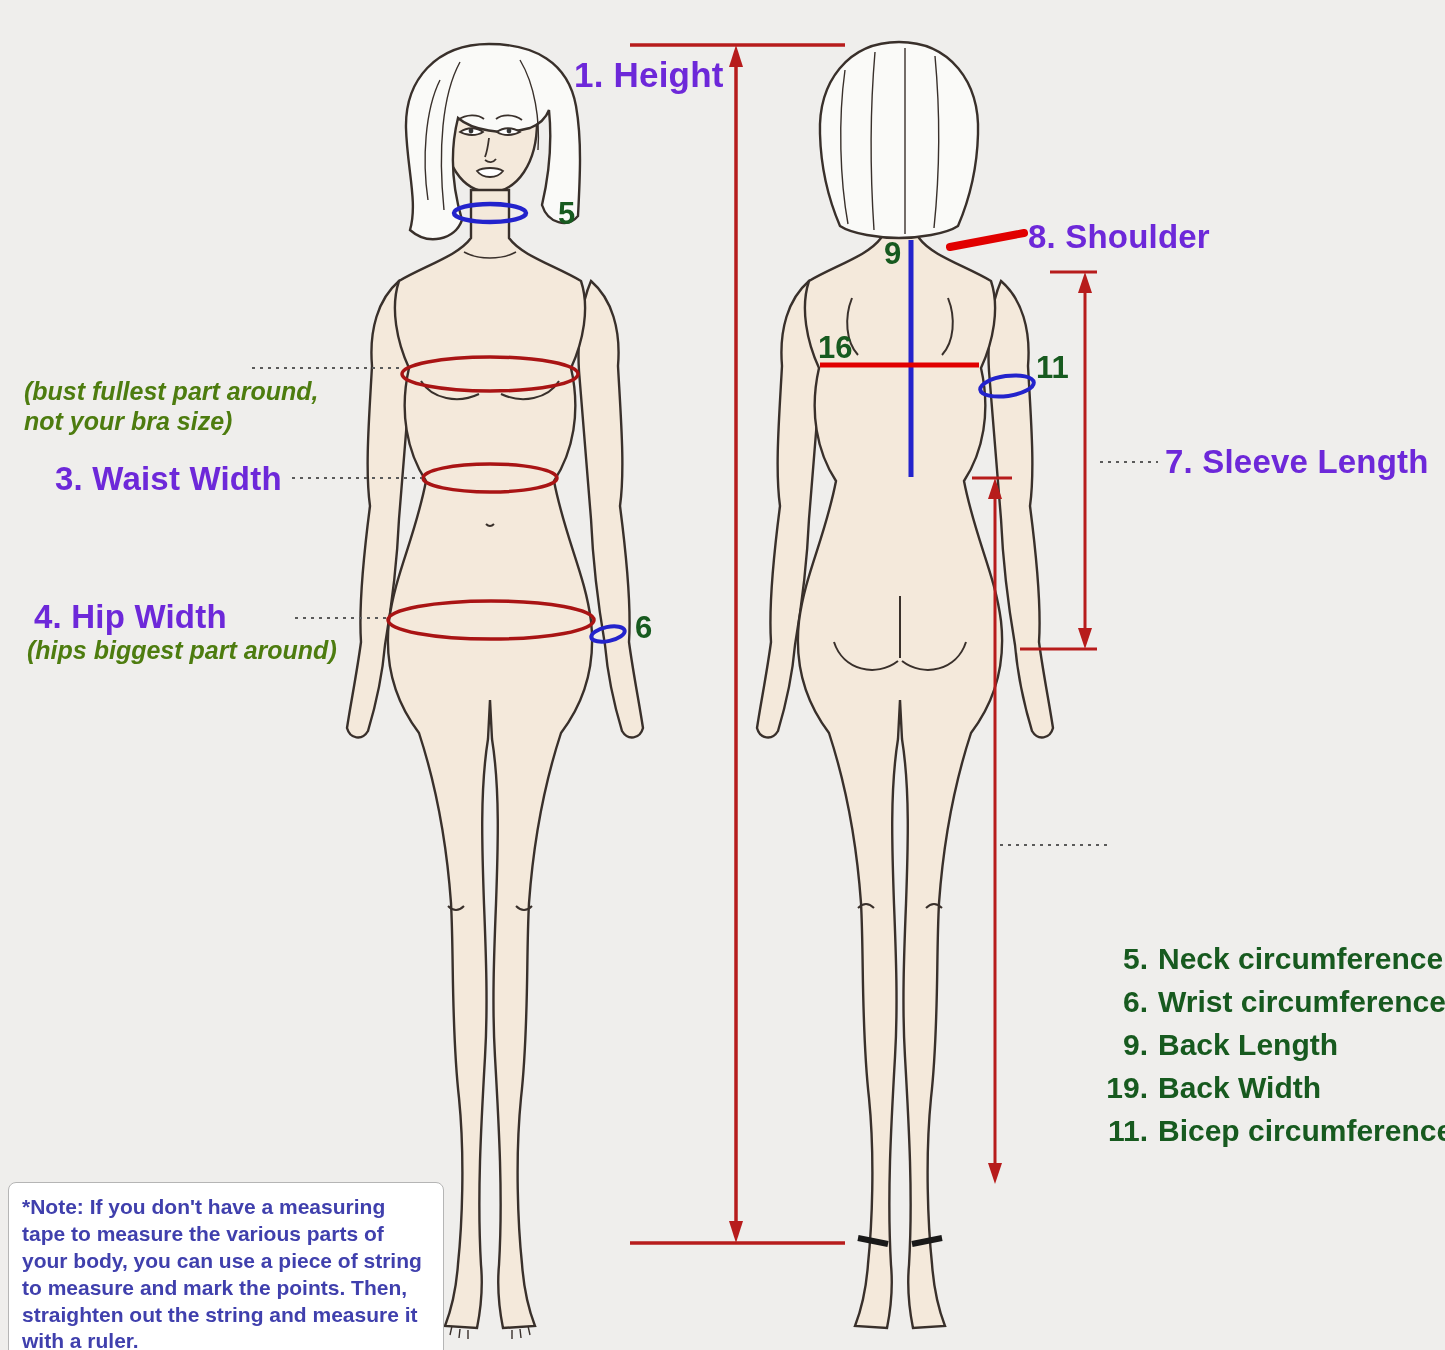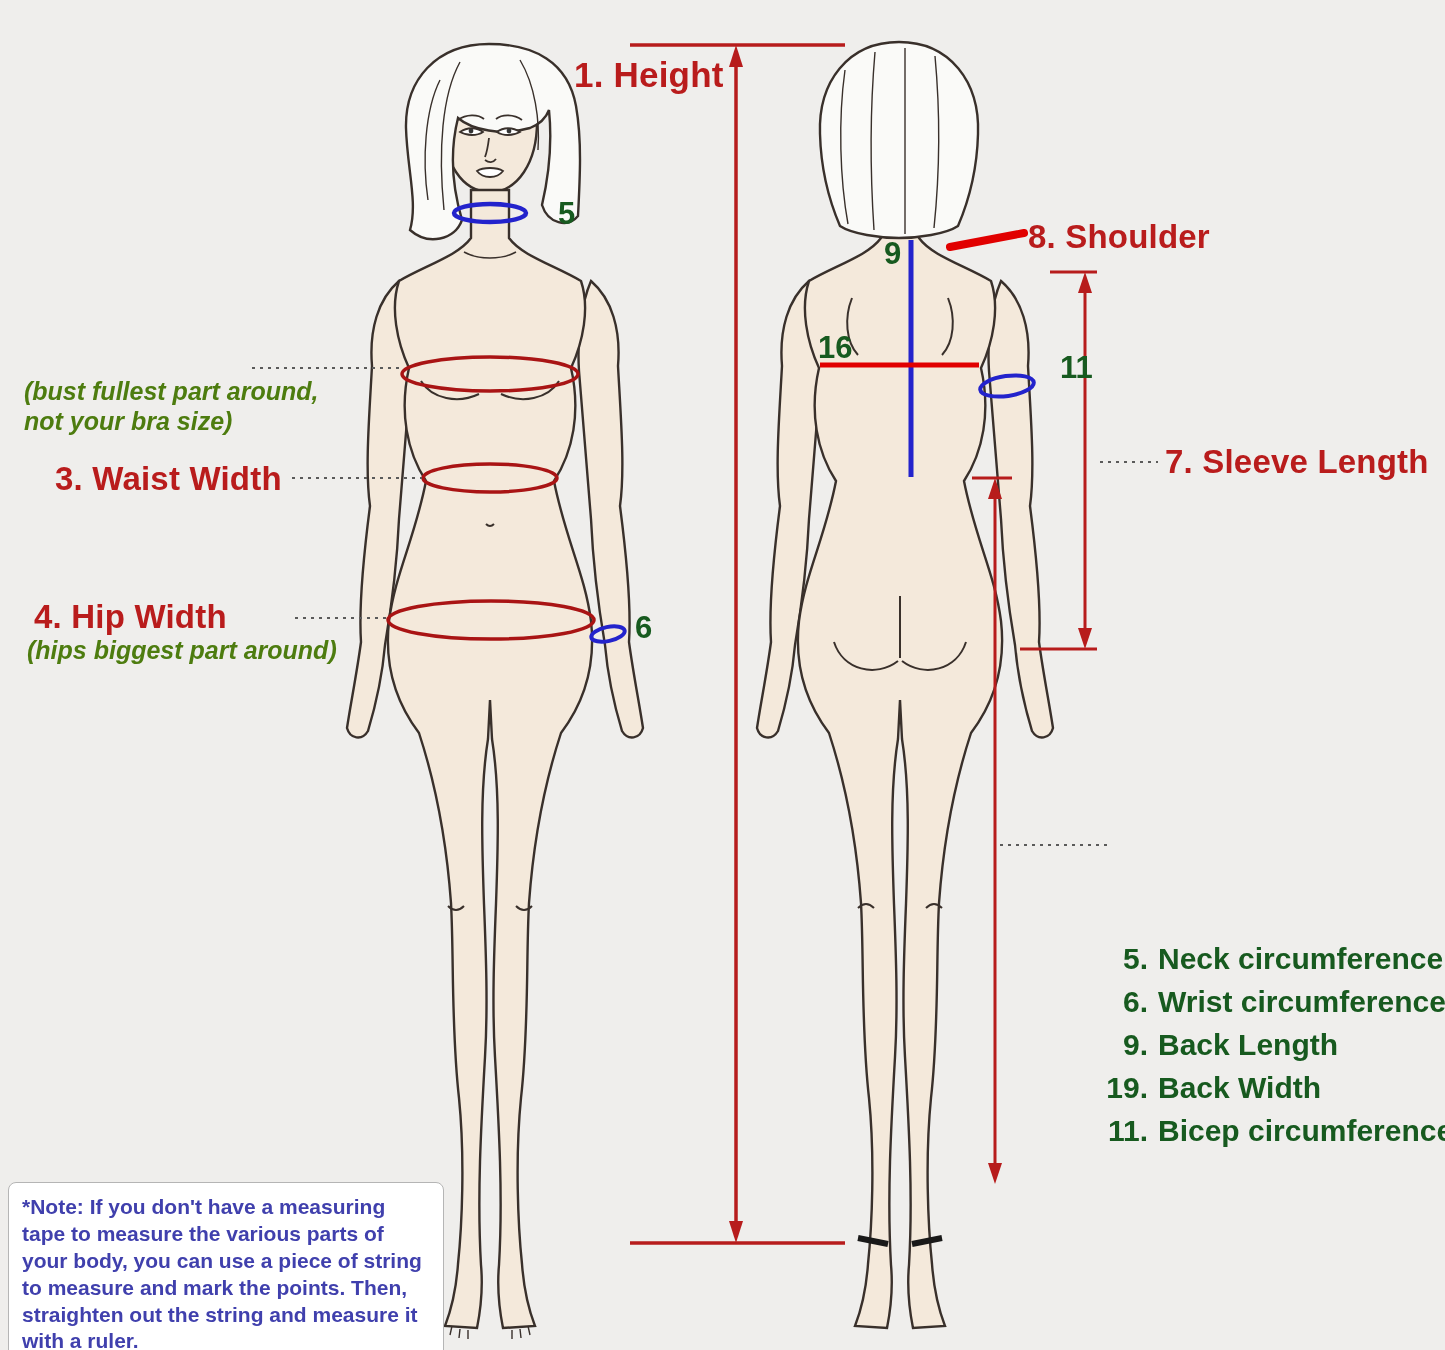--- a/index.html
+++ b/index.html
@@ -1,19 +1,19 @@
 <!DOCTYPE html>
 <html><head>
 <meta charset="utf-8">
 <style>
   html,body{margin:0;padding:0;background:#efeeec;}
   .page{position:relative;width:1445px;height:1350px;background:#efeeec;overflow:hidden;
         font-family:"Liberation Sans",sans-serif;}
   .art{position:absolute;left:0;top:0;width:1445px;height:1350px;}
-  .lbl{position:absolute;white-space:nowrap;color:#b91c1c;font-weight:700;font-size:33px;letter-spacing:.2px;}
+  .lbl{position:absolute;white-space:nowrap;color:#6d28d9;font-weight:700;font-size:33px;letter-spacing:.2px;}
   .sub{position:absolute;white-space:nowrap;color:#4d7c0f;font-style:italic;font-weight:600;font-size:25px;}
   .marker{position:absolute;white-space:nowrap;color:#175a1f;font-weight:700;font-size:31px;}
   .legend{position:absolute;left:1088px;top:942px;display:grid;grid-template-columns:60px auto;
           column-gap:10px;row-gap:9px;color:#175a1f;font-weight:700;font-size:30px;}
   .legend-num{text-align:right;}
   .legend-text{text-align:left;white-space:nowrap;}
   .note{position:absolute;left:8px;top:1182px;width:408px;background:#ffffff;border:1px solid #b5b5b5;
         border-radius:8px;padding:11px 13px;color:#4040ad;font-weight:700;font-size:21px;line-height:1.28;}
 </style>
 </head>
@@ -164,21 +164,21 @@
 
   <div class="lbl" style="left:55px;top:460px;">3. Waist Width</div>
 
   <div class="lbl" style="left:34px;top:598px;">4. Hip Width</div>
   <div class="sub" style="left:27px;top:636px;">(hips biggest part around)</div>
 
   <div class="marker" style="left:558px;top:196px;">5</div>
   <div class="marker" style="left:635px;top:610px;">6</div>
   <div class="marker" style="left:884px;top:236px;">9</div>
   <div class="marker" style="left:818px;top:330px;">16</div>
-  <div class="marker" style="left:1036px;top:350px;margin-left:24px;">11</div>
+  <div class="marker" style="left:1036px;top:350px;">11</div>
 
   <div class="lbl" style="left:1028px;top:218px;">8. Shoulder</div>
   <div class="lbl" style="left:1165px;top:443px;">7. Sleeve Length</div>
 
   <div class="legend">
     <span class="legend-num">5.</span>
     <span class="legend-text">Neck circumference</span>
     <span class="legend-num">6.</span>
     <span class="legend-text">Wrist circumference</span>
     <span class="legend-num">9.</span>

